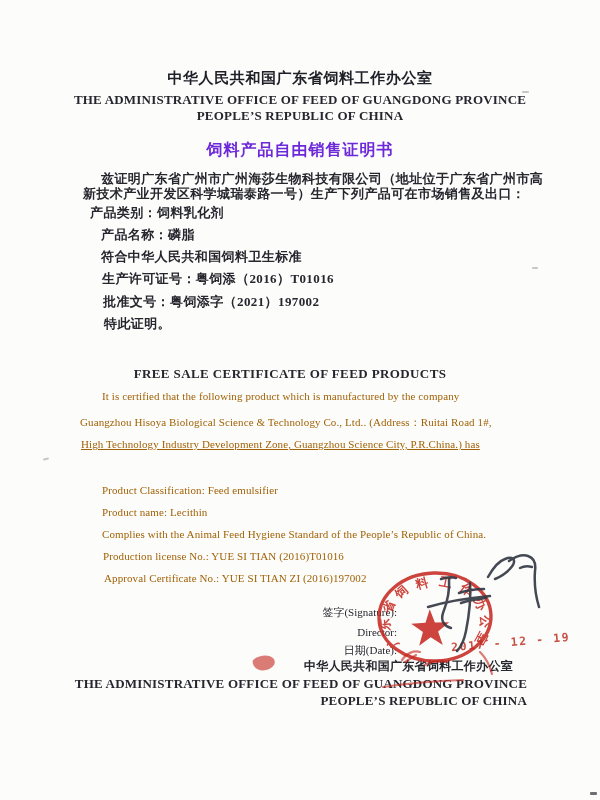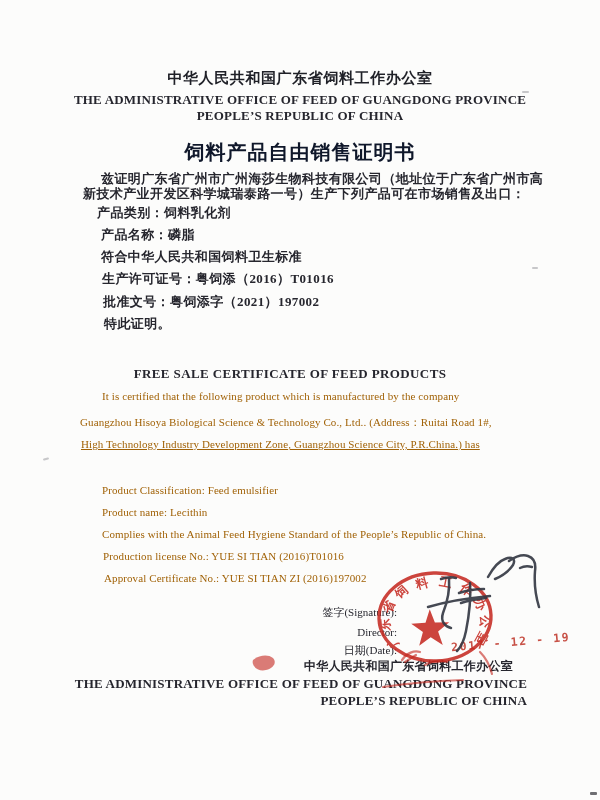--- a/index.html
+++ b/index.html
@@ -9,21 +9,21 @@
     font-family:"Liberation Serif","DejaVu Serif",serif;
     color:#26262e;
   }
   .l{position:absolute;white-space:nowrap;line-height:1.1;}
   .center{left:0;width:600px;text-align:center;}
   .bold{font-weight:bold;}
   
   .zh-title{top:70px;font-size:15px;letter-spacing:.6px;color:#1f2027;}
   .en-title-1{top:93px;font-size:13px;letter-spacing:.2px;}
   .en-title-2{top:109px;font-size:13px;letter-spacing:.2px;}
-  .doc-title{top:141px;font-size:20px;letter-spacing:1px;color:#0f172a;}
+  .doc-title{top:141px;font-size:16px;letter-spacing:1px;color:#6d28d9;}
   
   .zh-body{font-size:13px;font-weight:600;letter-spacing:.4px;color:#26262e;}
   
   .en-body{font-size:11px;letter-spacing:.1px;color:#a16207;}
   .fs-head{top:367px;font-size:13px;letter-spacing:.4px;}
   
   .sig{right:203px;text-align:right;font-size:11px;color:#26262e;}
   
   .foot-zh{right:87px;text-align:right;top:660px;font-size:12px;font-weight:600;letter-spacing:.3px;}
   .foot-en{right:73px;text-align:right;font-size:13px;font-weight:bold;letter-spacing:.2px;}
@@ -41,21 +41,21 @@
 
 <div class="page">
 
   <div class="l center bold zh-title">中华人民共和国广东省饲料工作办公室</div>
   <div class="l center bold en-title-1">THE ADMINISTRATIVE OFFICE OF FEED OF GUANGDONG PROVINCE</div>
   <div class="l center bold en-title-2">PEOPLE’S REPUBLIC OF CHINA</div>
   <div class="l center bold doc-title">饲料产品自由销售证明书</div>
 
   <div class="l zh-body" style="left:101px;top:172px;">兹证明广东省广州市广州海莎生物科技有限公司（地址位于广东省广州市高</div>
   <div class="l zh-body" style="left:83px;top:187px;">新技术产业开发区科学城瑞泰路一号）生产下列产品可在市场销售及出口：</div>
-  <div class="l zh-body" style="left:97px;top:206px;">产品类别：饲料乳化剂</div>
+  <div class="l zh-body" style="left:90px;top:206px;">产品类别：饲料乳化剂</div>
   <div class="l zh-body" style="left:101px;top:228px;">产品名称：磷脂</div>
   <div class="l zh-body" style="left:101px;top:250px;">符合中华人民共和国饲料卫生标准</div>
   <div class="l zh-body" style="left:102px;top:272px;">生产许可证号：粤饲添（2016）T01016</div>
   <div class="l zh-body" style="left:103px;top:295px;">批准文号：粤饲添字（2021）197002</div>
   <div class="l zh-body" style="left:104px;top:317px;">特此证明。</div>
 
   <div class="l bold fs-head" style="left:0;width:580px;text-align:center;">FREE SALE CERTIFICATE OF FEED PRODUCTS</div>
   <div class="l en-body" style="left:102px;top:390px;">It is certified that the following product which is manufactured by the company</div>
   <div class="l en-body" style="left:80px;top:416px;">Guangzhou Hisoya Biological Science &amp; Technology Co., Ltd.. (Address：Ruitai Road 1#,</div>
   <div class="l en-body" style="left:81px;top:438px;text-decoration:underline;">High Technology Industry Development Zone, Guangzhou Science City, P.R.China.) has</div>

